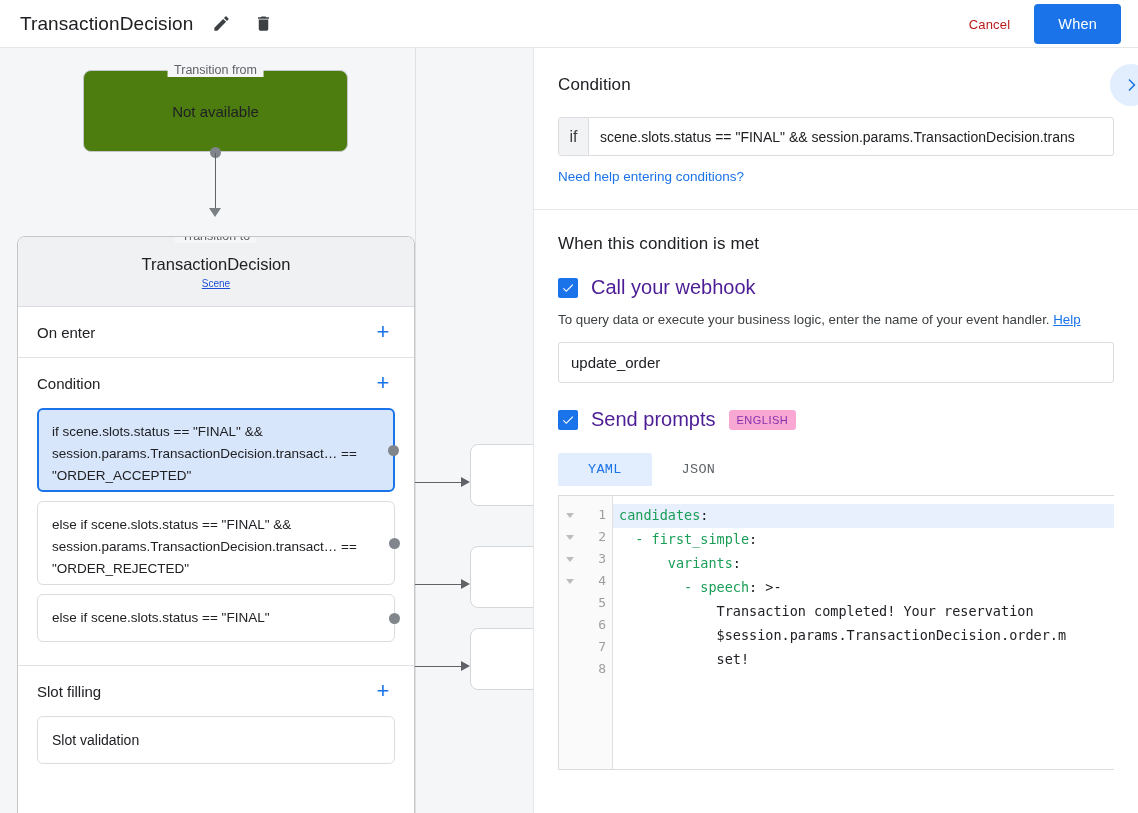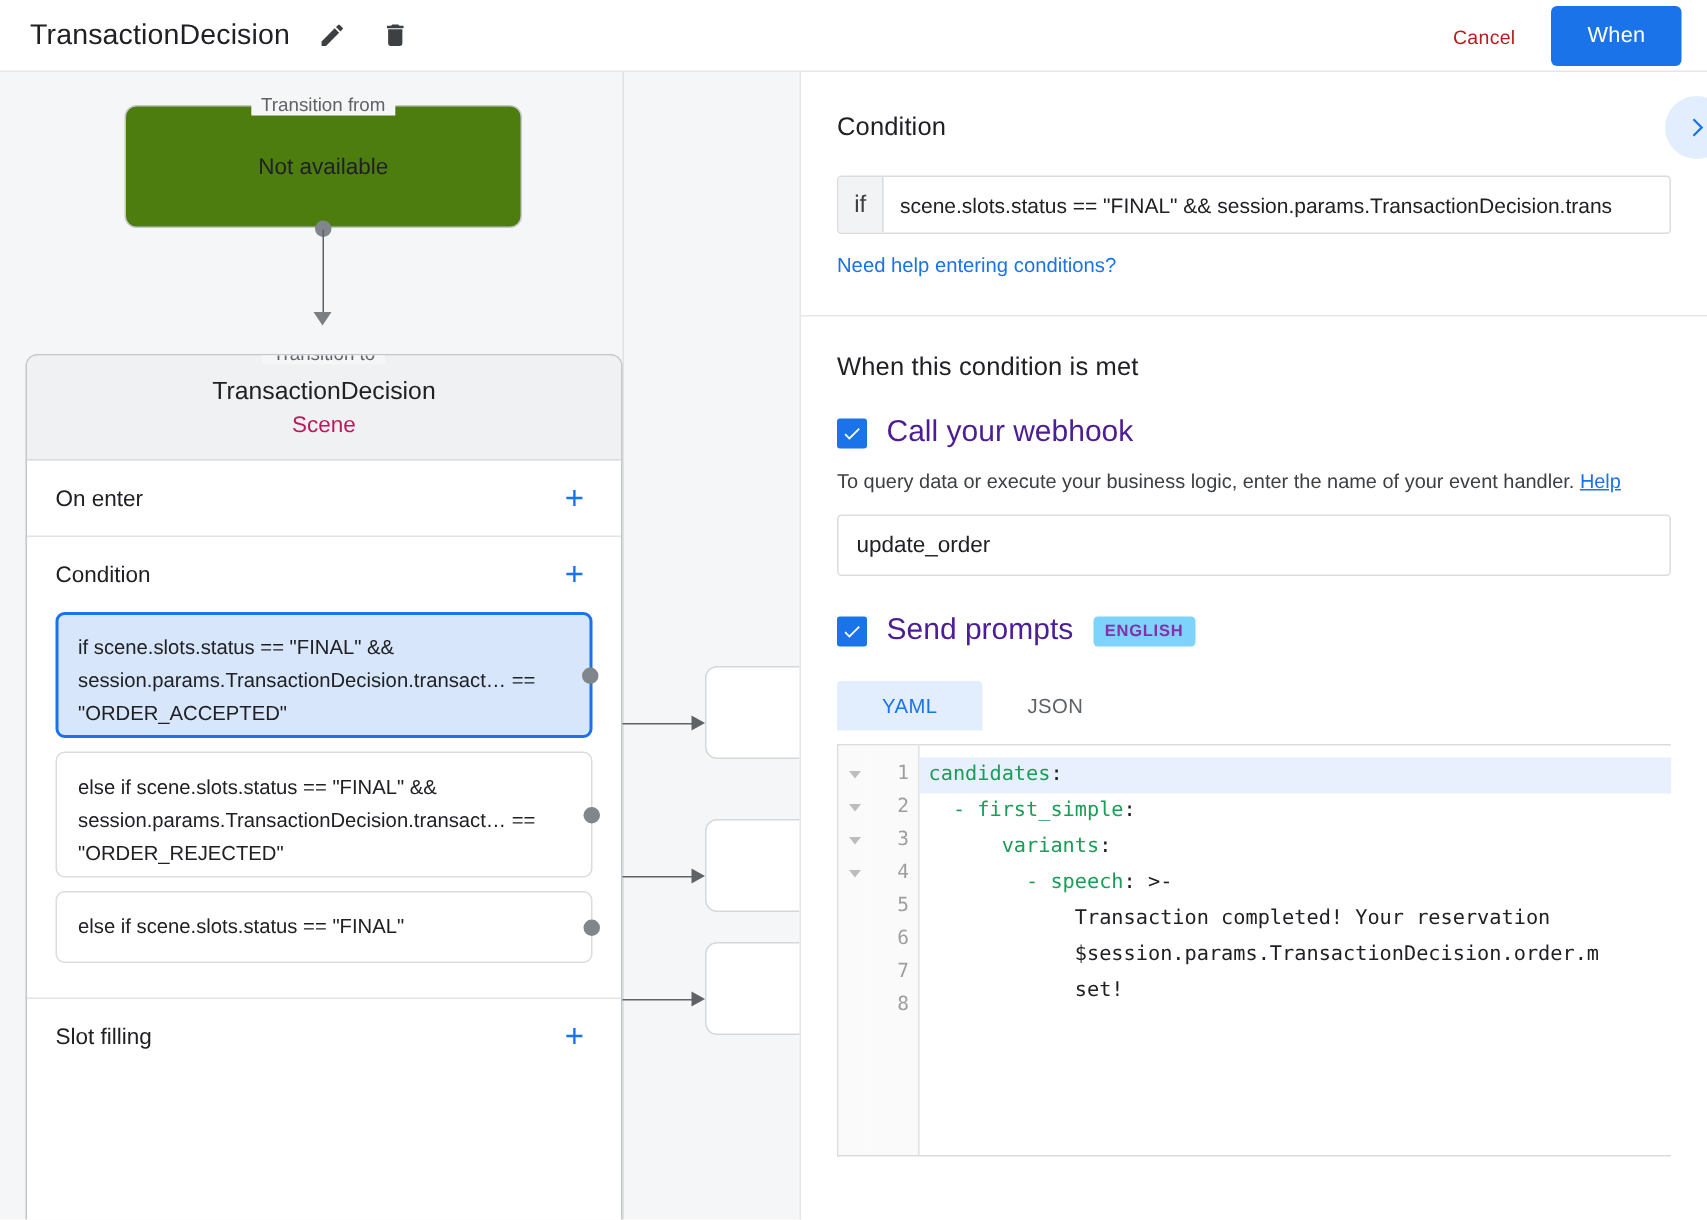--- a/index.html
+++ b/index.html
@@ -102,21 +102,21 @@
     left: 17px; top: 188px; width: 398px; height: 600px;
     background: #ffffff; overflow: hidden;
   }
   #tto .scene-head {
     background: #eff1f2;
     height: 70px;
     display: flex; flex-direction: column; align-items: center; justify-content: center;
     border-bottom: 1px solid #dadce0;
   }
   .scene-name { font-size: 16.5px; color: #202124; }
-  .scene-sub  { font-size: 15px; color: #be185d; margin-top: 4px; }
+  .scene-sub  { font-size: 10px; color: #1d4ed8; margin-top: 4px; text-decoration: underline; }
 
   .section {
     border-bottom: 1px solid #e1e3e5;
     padding: 0 19px 14px 19px;
   }
   .section:last-child { border-bottom: none; }
   .section-header {
     height: 50px;
     display: flex; align-items: center; justify-content: space-between;
   }
@@ -220,35 +220,35 @@
   .panel-sec.second { padding-top: 24px; }
   .chk-row { display: flex; align-items: center; margin-top: 22px; gap: 13px; }
   .checkbox {
     width: 20px; height: 20px; border-radius: 2px;
     background: #1a73e8;
     display: flex; align-items: center; justify-content: center;
     cursor: pointer; flex: 0 0 20px;
   }
   .chk-label { font-size: 20px; font-weight: normal; color: #4c1d95; }
   .badge {
-    background: #7dd3fc; color: #8430ad;
-    font-size: 11px; font-weight: bold; letter-spacing: .5px;
+    background: #f9a8d4; color: #8430ad;
+    font-size: 11px; font-weight: normal; letter-spacing: .5px;
     padding: 4px 8px; border-radius: 3px;
   }
   .helptext {
     font-size: 13.3px; color: #3c4043; margin-top: 11px; line-height: 19px;
   }
   .text-input {
     width: 100%; height: 41px; margin-top: 13px;
     border: 1px solid #dadce0; border-radius: 3px;
     padding: 0 12px; font-size: 15px;
     font-family: "Liberation Sans", sans-serif;
     color: #202124; outline: none;
   }
-  .tabs { display: flex; margin-top: 22px; }
+  .tabs { display: flex; margin-top: 22px; font-family: Liberation Mono, monospace; }
   .tab {
     padding: 9px 30px; font-size: 13.5px; font-weight: 500;
     cursor: pointer; letter-spacing: .3px;
     color: #5f6368; border-radius: 3px 3px 0 0;
   }
   .tab.active { background: #e2edfd; color: #1a73e8; }
 
   
   .editor {
     margin-top: 9px;
@@ -386,20 +386,21 @@
           <span>else if scene.slots.status == "FINAL"</span>
           <span class="node-dot"></span>
         </div>
       </div>
 
       <div class="section">
         <div class="section-header">
           <span class="section-title">Slot filling</span>
           <span class="plus-btn">+</span>
         </div>
+        <div class="slotfill-card">Slot validation</div>
       </div>
     </div>
 
   </div>
 </div>
 
 <div class="divider-v"></div>
 
 <div class="panel">
 

